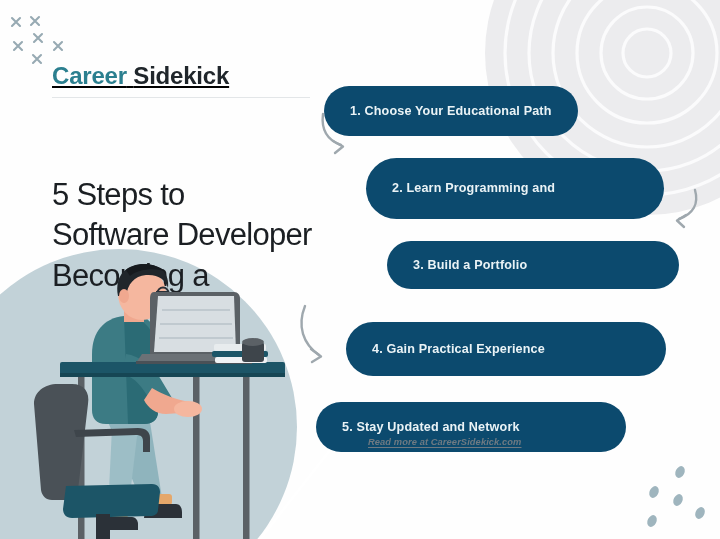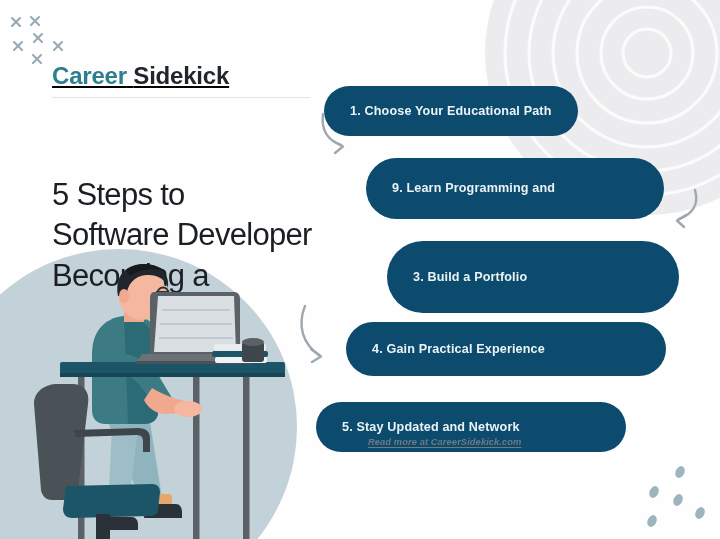--- a/index.html
+++ b/index.html
@@ -42,21 +42,21 @@
   .pill{
     position:absolute;display:flex;align-items:center;
     background:#0c4a6e;border-radius:999px;
     box-sizing:border-box;
     color:#eaf3f6;
     font-size:12.6px;font-weight:600;letter-spacing:.15px;line-height:1.34;margin-top:24px;
   }
   .pill .txt{padding-left:26px;padding-right:22px;}
   #pill-1{left:324px;top:62px;width:254px;height:50px;}
   #pill-2{left:366px;top:134px;width:298px;height:61px;}
-  #pill-3{left:387px;top:217px;width:292px;height:72px;align-items:center;}
+  #pill-3{left:387px;top:217px;width:292px;height:48px;align-items:center;}
   #pill-4{left:346px;top:298px;width:320px;height:54px;}
   #pill-5{left:316px;top:378px;width:310px;height:50px;}
 
   
   .arrow{position:absolute;pointer-events:none;}
   #arrow-1{left:311px;top:108px;}
   #arrow-2{left:657px;top:186px;}
   #arrow-3{left:291px;top:300px;}
 
   
@@ -138,21 +138,21 @@
     <span>Software Developer</span>
     <span>Becoming a</span>
   </div>
 
   <div class="pill" id="pill-1">
     <div class="txt">1. Choose Your Educational Path</div>
   </div>
 
   <div class="pill" id="pill-2">
     <div class="txt">
-      <div>9. Learn Programming and</div>
+      <div>2. Learn Programming and</div>
     </div>
   </div>
 
   <div class="pill" id="pill-3">
     <div class="txt">3. Build a Portfolio</div>
   </div>
 
   <div class="pill" id="pill-4">
     <div class="txt">4. Gain Practical Experience</div>
   </div>

